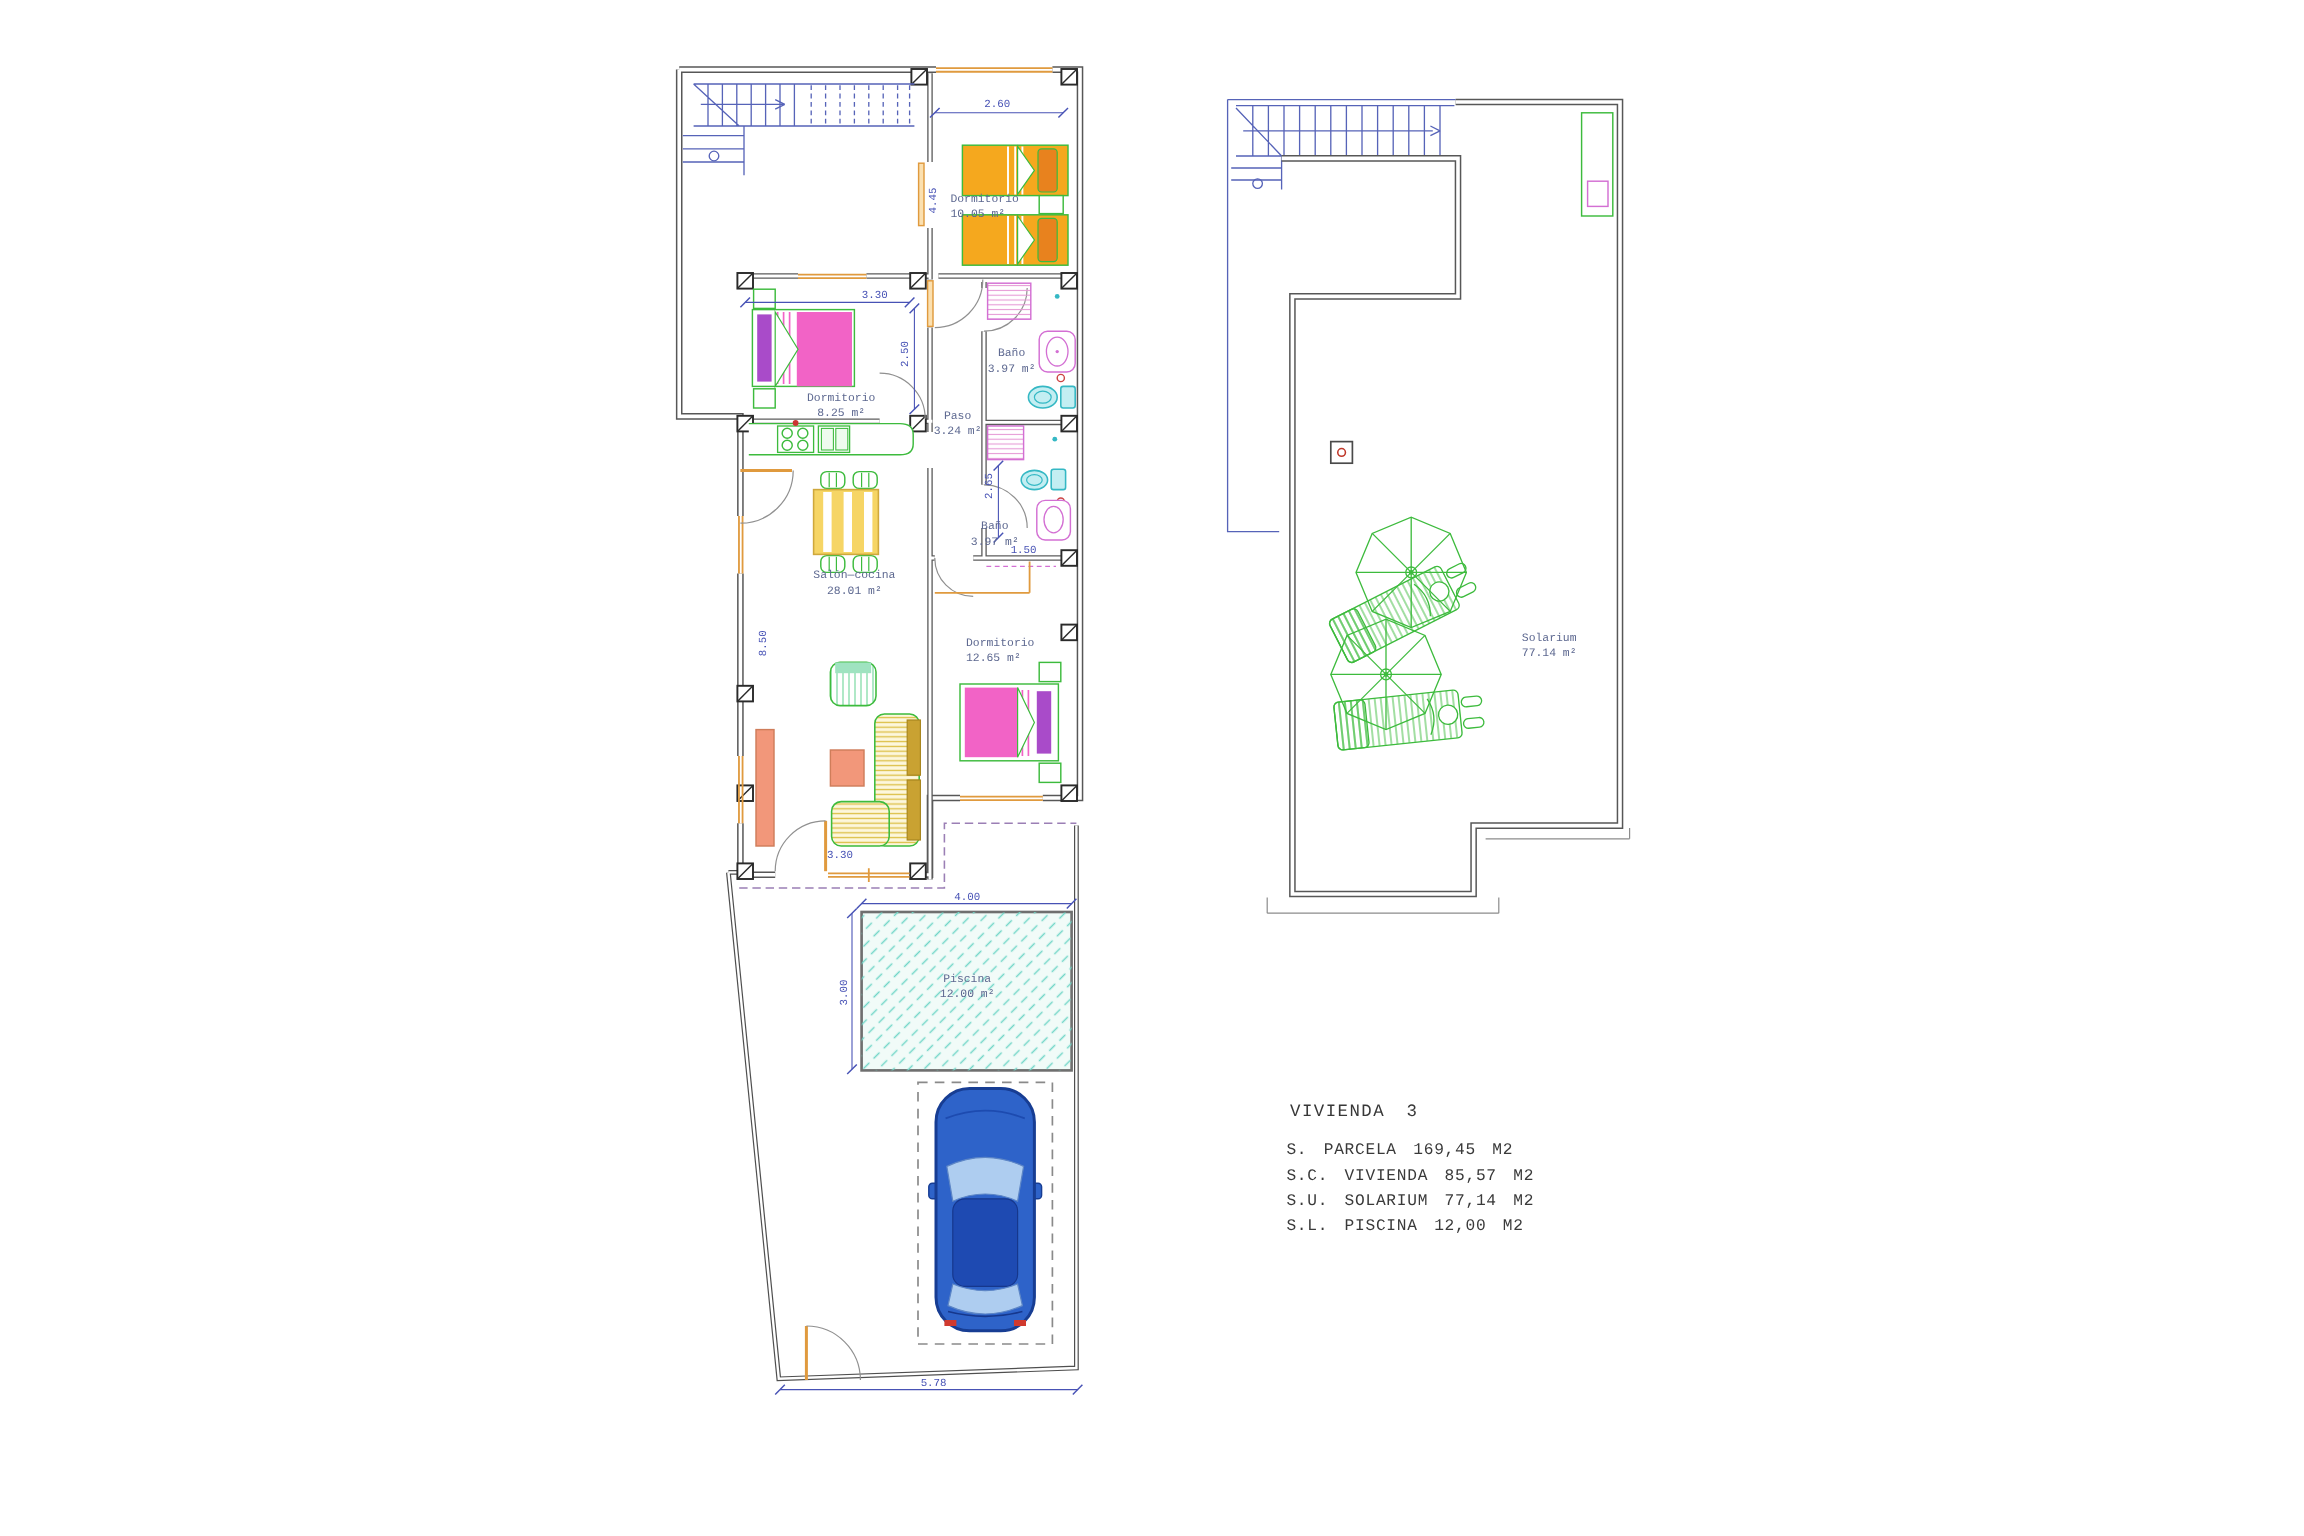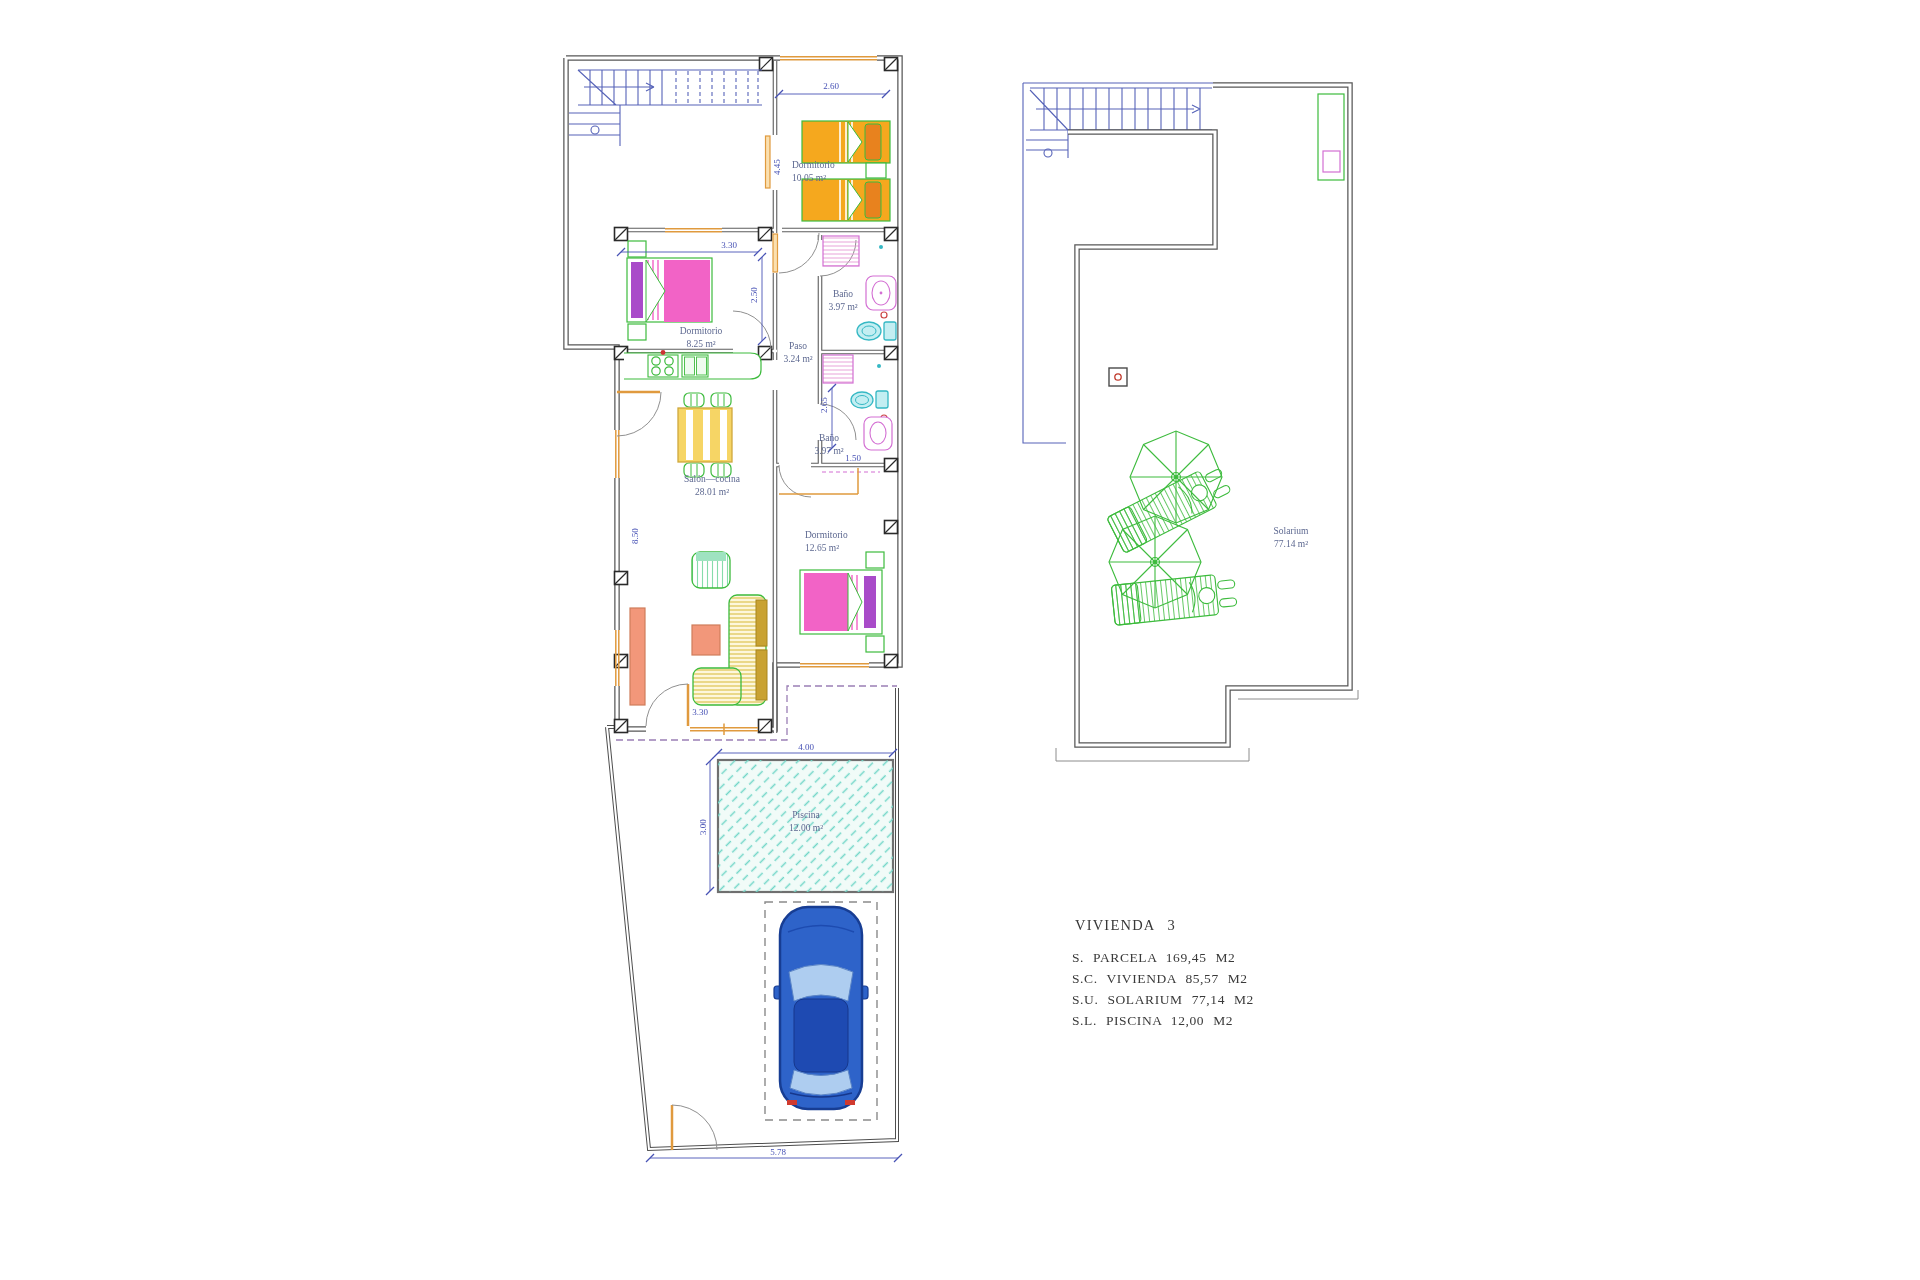--- a/index.html
+++ b/index.html
@@ -1,17 +1,17 @@
 <!DOCTYPE html>
 <html><head>
 <meta charset="utf-8">
 <style>
   html,body{margin:0;padding:0;background:#ffffff;}
   #stage{position:relative;width:1880px;height:1280px;background:#ffffff;overflow:hidden;
-         font-family:Liberation Serif, serif;}
+         font-family:Liberation Mono, monospace;}
   svg{position:absolute;left:0;top:0;}
   
   .wd{fill:none;stroke:#575757;stroke-width:5.5;}
   .ww{fill:none;stroke:#ffffff;stroke-width:3;}
   .pd{fill:none;stroke:#5c5c5c;stroke-width:4.6;}
   .pw{fill:none;stroke:#ffffff;stroke-width:2.4;}
   .yd{fill:none;stroke:#4f4f4f;stroke-width:4;}
   .yw{fill:none;stroke:#ffffff;stroke-width:2;}
   .thin{fill:none;stroke:#8c8c8c;stroke-width:1;}
   .blue{fill:none;stroke:#5663b8;stroke-width:1.1;}

